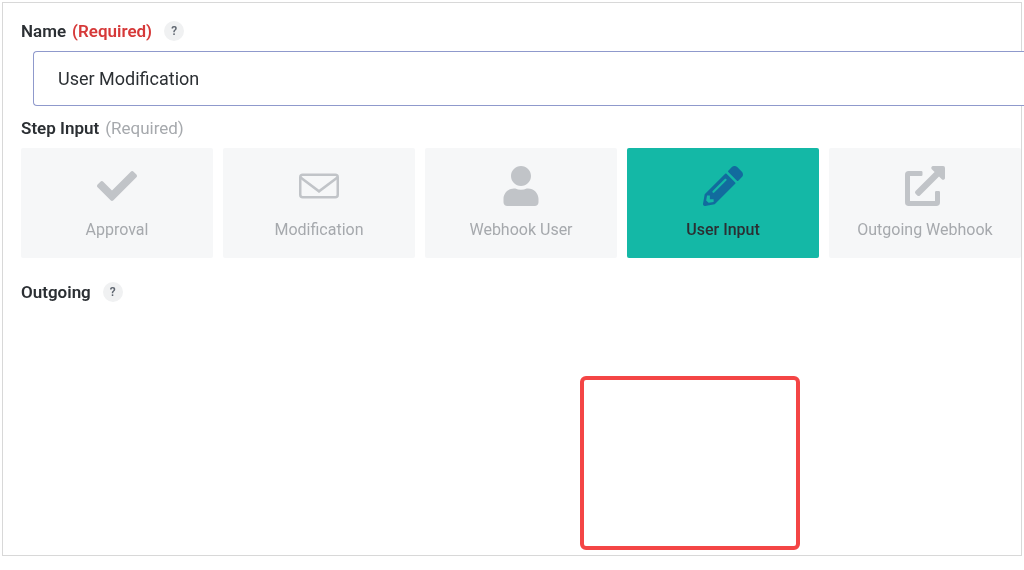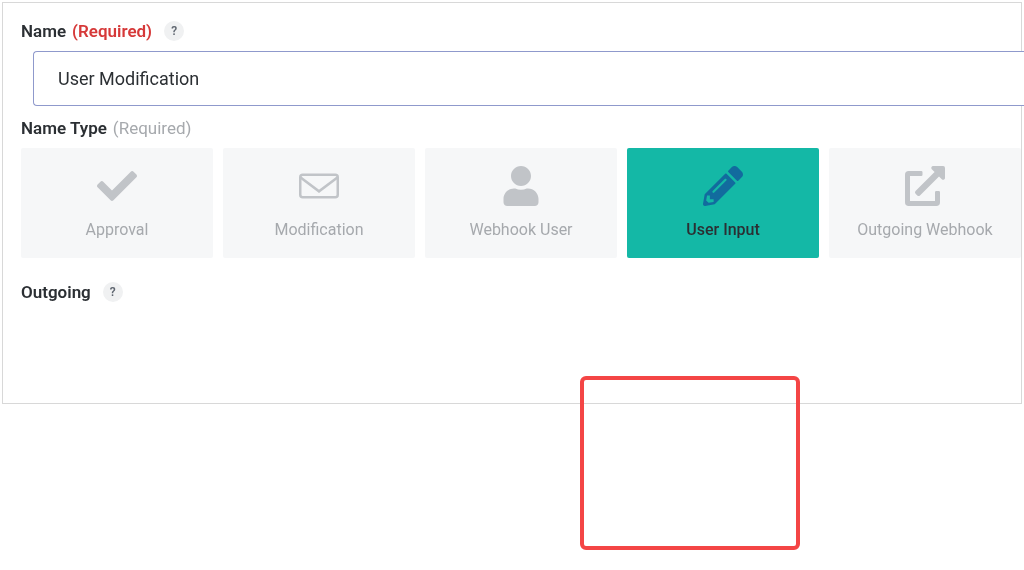--- a/index.html
+++ b/index.html
@@ -12,21 +12,21 @@
       background: #fff;
       width: 1024px;
       height: 570px;
       overflow: hidden;
       position: relative;
     }
     .container {
       border: 1px solid #d8d8d8;
       margin: 2px;
       padding: 18px 0 18px 18px;
-      height: 402px;
+      height: 554px;
       position: relative;
     }
     .field-row {
       margin-bottom: 12px;
     }
     .label-line {
       display: flex;
       align-items: center;
       gap: 6px;
       margin-bottom: 10px;
@@ -154,21 +154,21 @@
       <span class="label-text">Name</span>
       <span class="required">(Required)</span>
       <span class="help-badge">?</span>
     </div>
     <input type="text" class="text-input" value="User Modification" style="">
   </div>
 
 
   <div class="field-row">
     <div class="label-line">
-      <span class="label-text">Name Type</span>
+      <span class="label-text">Step Input</span>
       <span class="hint-muted">(Required)</span>
     </div>
     <div class="step-types">
 
       <div class="step-card">
         <span class="icon">
           <svg viewBox="0 0 512 512">
               <path class="icon-muted" d="M173.9 439.4l-166.4-166.4c-10-10-10-26.2 0-36.2l36.2-36.2c10-10 26.2-10 36.2 0L192 312.7 432.1 72.6c10-10 26.2-10 36.2 0l36.2 36.2c10 10 10 26.2 0 36.2L210.1 439.4c-10 10-26.2 10-36.2 0z"></path>
             </svg>
         </span>

